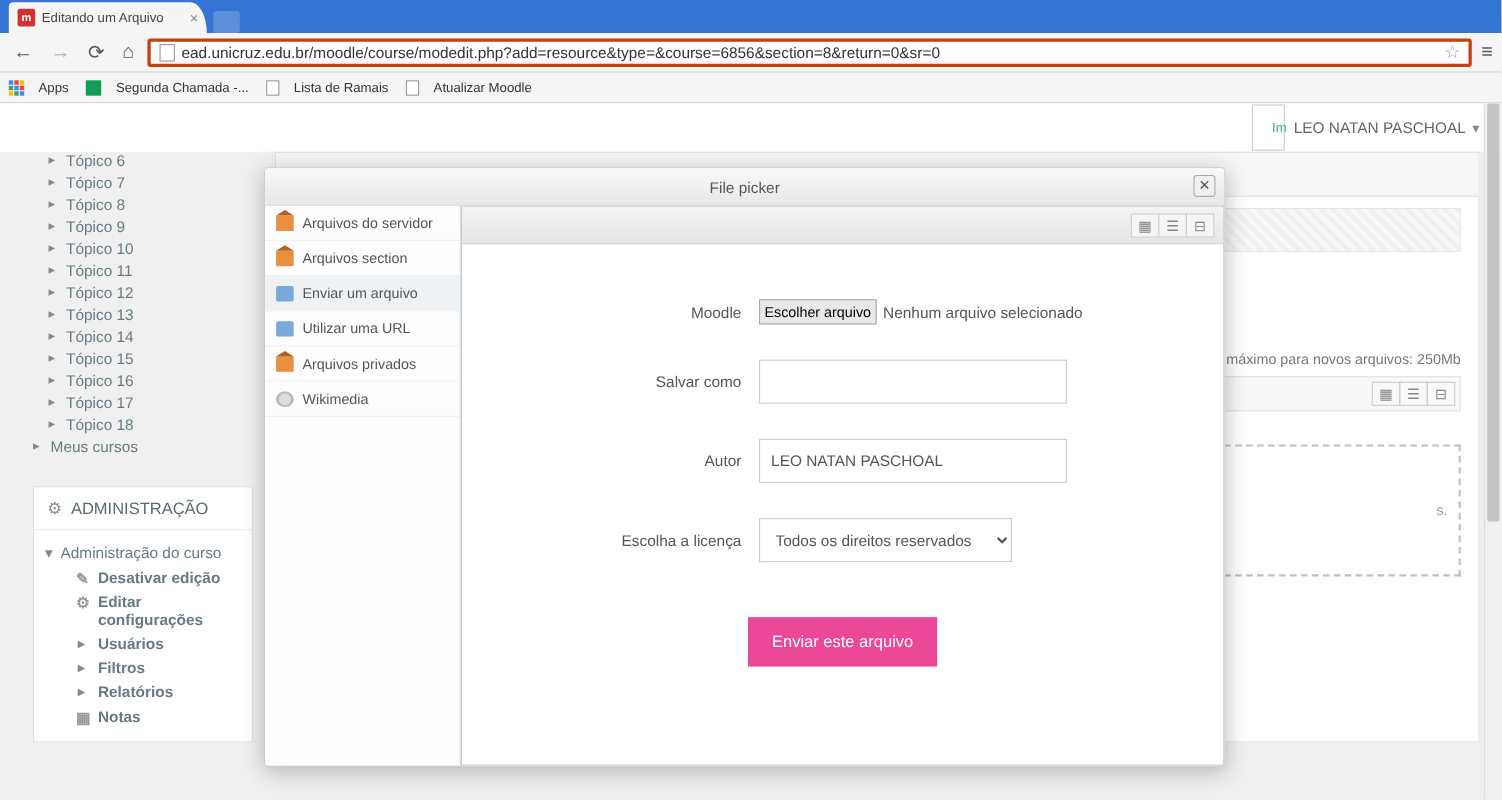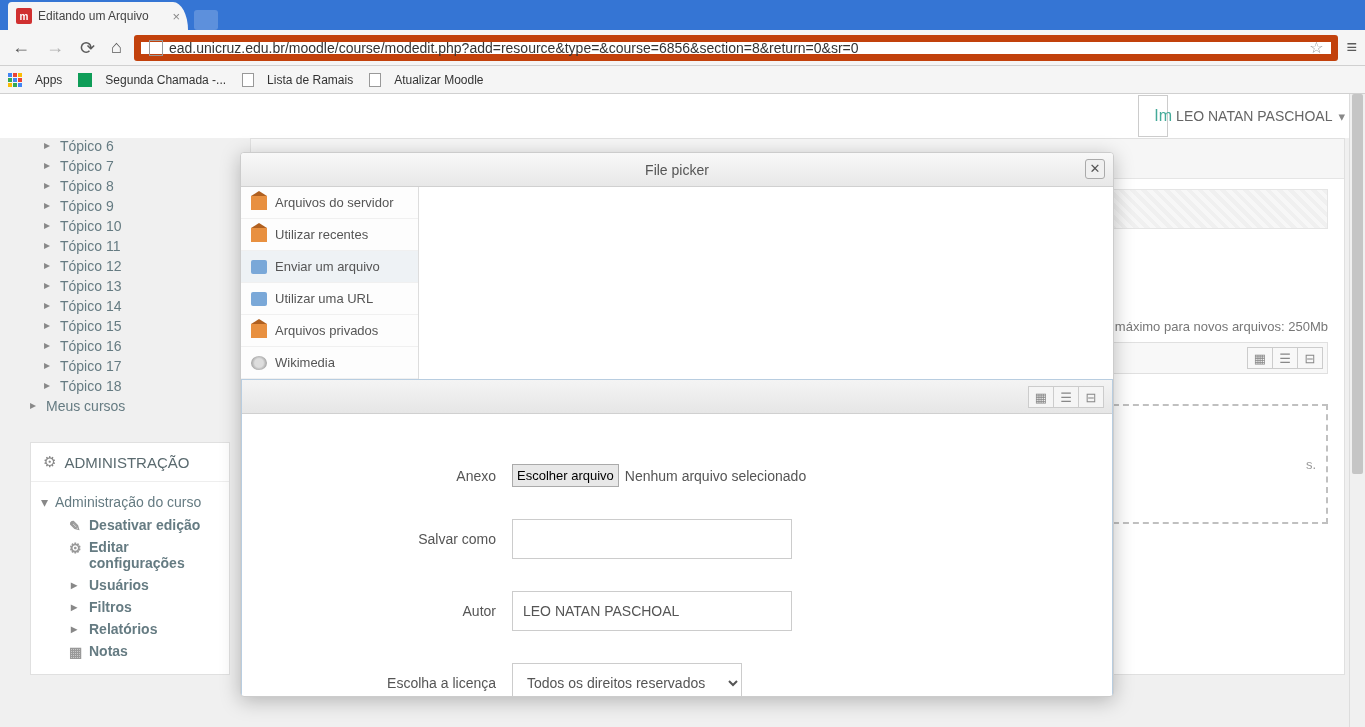--- a/index.html
+++ b/index.html
@@ -11,38 +11,38 @@
 .tab-bar { background: #3575d4; height: 30px; display: flex; align-items: flex-end; position: absolute; top: 0; left: 0; right: 0; }
 .tab { background: #f5f5f5; height: 28px; margin-left: 8px; padding: 0 30px 0 8px; display: flex; align-items: center; border-top-left-radius: 4px; border-top-right-radius: 15px 28px; position: relative; min-width: 180px; }
 .tab .favicon { width: 16px; height: 16px; background: #d03030; color: #fff; display: inline-flex; align-items: center; justify-content: center; font-size: 10px; font-weight: bold; border-radius: 2px; margin-right: 6px; }
 .tab .title { color: #444; font-size: 12px; }
 .tab .close { position: absolute; right: 8px; color: #888; cursor: pointer; }
 .new-tab { width: 24px; height: 20px; background: rgba(255,255,255,0.2); margin-left: 6px; border-radius: 3px; cursor: pointer; }
 
 .nav-bar { background: #f5f5f5; height: 36px; display: flex; align-items: center; padding: 0 8px; gap: 8px; border-bottom: 1px solid #d0d0d0; }
 .nav-bar .nav-btn { color: #5a5a5a; font-size: 18px; cursor: pointer; padding: 2px 4px; }
 .nav-bar .nav-btn.disabled { color: #b0b0b0; }
-.url-bar { flex: 1; height: 26px; border: 7px solid #c2410c; border-radius: 3px; background: #fff; display: flex; align-items: center; padding: 0 8px; }
+.url-bar { flex: 1; height: 26px; border: 3px solid #c2410c; border-radius: 3px; background: #fff; display: flex; align-items: center; padding: 0 8px; }
 .url-bar .page-icon { width: 14px; height: 16px; border: 1px solid #999; margin-right: 6px; }
 .url-bar .url { color: #333; font-size: 14px; }
 .url-bar .star { margin-left: auto; color: #999; font-size: 16px; cursor: pointer; }
 .menu-btn { font-size: 18px; color: #5a5a5a; cursor: pointer; }
 
 .bookmarks-bar { background: #f5f5f5; height: 28px; display: flex; align-items: center; padding: 0 8px; gap: 16px; border-bottom: 1px solid #d0d0d0; }
 .bookmarks-bar .bm { display: flex; align-items: center; gap: 13px; color: #333; font-size: 12px; cursor: pointer; }
 .apps-icon { display: inline-grid; grid-template-columns: repeat(3,4px); grid-template-rows: repeat(3,4px); gap: 1px; }
 .apps-icon span { background: #4285f4; }
 .apps-icon span:nth-child(2){background:#ea4335}.apps-icon span:nth-child(3){background:#fbbc05}.apps-icon span:nth-child(4){background:#34a853}.apps-icon span:nth-child(5){background:#4285f4}.apps-icon span:nth-child(6){background:#ea4335}.apps-icon span:nth-child(7){background:#fbbc05}.apps-icon span:nth-child(8){background:#34a853}.apps-icon span:nth-child(9){background:#4285f4}
 .sheets-icon { width:14px; height:14px; background:#0f9d58; }
 .doc-icon { width:12px; height:14px; border:1px solid #999; background:#fff; }
 
 
 .page { position: relative; background: #f0f0f0; height: calc(727px - 94px); }
 .user-bar { background: #fff; height: 44px; display: flex; align-items: center; justify-content: flex-end; padding: 0 20px; }
-.user-bar .avatar { width: 30px; height: 42px; border: 1px solid #ccc; display: inline-flex; align-items: center; justify-content: center; color: #4a9; font-size: 16px; margin-right: 8px; padding-left: 20px; }
+.user-bar .avatar { width: 30px; height: 42px; border: 1px solid #ccc; display: inline-flex; align-items: center; justify-content: center; color: #4a9; font-size: 12px; margin-right: 8px; padding-left: 20px; }
 .user-bar .name { color: #666; font-size: 14px; }
 .user-bar .caret { margin-left: 6px; color: #888; }
 
 .content-wrap { display: flex; padding: 0 20px; }
 .sidebar { width: 220px; padding: 0 10px; }
 .topic-list { list-style: none; }
 .topic-list li { padding: 0 0 4px 30px; color: #657b82; font-size: 14px; cursor: pointer; position: relative; }
 .topic-list li::before { content: "▸"; position: absolute; left: 14px; color: #888; font-size: 12px; }
 .topic-list .meus::before { left: 0; }
 .topic-list .meus { padding-left: 16px; color: #657b82; }
@@ -66,21 +66,21 @@
 .hint { text-align: right; color: #777; font-size: 13px; margin-bottom: 8px; }
 .view-toggles-outer { text-align: right; }
 .view-toggles-outer .vt { display: inline-block; width: 26px; height: 22px; border: 1px solid #ccc; margin-left: -1px; text-align: center; line-height: 22px; color: #888; cursor: pointer; }
 .dropzone { border: 2px dashed #c0c0c0; height: 120px; margin-top: 30px; position: relative; }
 .dropzone .msg { color: #999; font-size: 13px; position: absolute; right: 10px; top: 50%; transform: translateY(-50%); }
 
 
 .dialog { position: absolute; left: 240px; top: 152px; width: 874px; height: 545px; background: #fff; border: 1px solid #ccc; box-shadow: 0 4px 20px rgba(0,0,0,0.25); border-radius: 4px; z-index: 100; overflow: hidden; }
 .dialog-title { height: 34px; background: linear-gradient(#f8f8f8,#e8e8e8); border-bottom: 1px solid #d0d0d0; text-align: center; line-height: 34px; color: #555; font-size: 14px; position: relative; }
 .dialog-close { position: absolute; right: 8px; top: 6px; width: 20px; height: 20px; border: 1px solid #aaa; border-radius: 3px; background: #f0f0f0; color: #555; font-size: 13px; line-height: 18px; cursor: pointer; }
-.dialog-body { display: flex; height: calc(100% - 34px); flex-direction: column; }
+.dialog-body { display: flex; height: calc(100% - 34px); }
 .repo-list { width: 178px; border-right: 1px solid #ddd; background: #fdfdfd; }
 .repo-list .item { padding: 8px 10px; display: flex; align-items: center; gap: 8px; color: #555; font-size: 13px; cursor: pointer; border-bottom: 1px solid #f0f0f0; }
 .repo-list .item.active { background: #eef2f5; }
 .repo-icon { width: 16px; height: 14px; display: inline-block; }
 .repo-icon.house { background: #e89040; position: relative; }
 .repo-icon.house::before { content:""; position:absolute; top:-5px; left:0; border-left:8px solid transparent; border-right:8px solid transparent; border-bottom:5px solid #b06020; }
 .repo-icon.upload { background: #7aa8d8; border-radius: 2px; }
 .repo-icon.wiki { background: radial-gradient(circle,#ddd 40%,#aaa 70%); border-radius: 50%; }
 
 .picker-pane { flex: 1; border: 1px solid #b8cde0; margin: 0; display: flex; flex-direction: column; }
@@ -231,21 +231,21 @@
     <span class="dialog-close">✕</span>
   </div>
   <div class="dialog-body">
     <div class="repo-list" id="repo-list">
         <div class="item">
           <span class="repo-icon house"></span>
           <span>Arquivos do servidor</span>
         </div>
         <div class="item">
           <span class="repo-icon house"></span>
-          <span>Utilizar recentes</span>
+          <span>Arquivos section</span>
         </div>
         <div class="item active">
           <span class="repo-icon upload"></span>
           <span>Enviar um arquivo</span>
         </div>
         <div class="item">
           <span class="repo-icon upload"></span>
           <span>Utilizar uma URL</span>
         </div>
         <div class="item">
@@ -258,21 +258,21 @@
         </div>
       </div>
     <div class="picker-pane">
       <div class="picker-toolbar">
         <span class="vt">▦</span>
           <span class="vt">☰</span>
           <span class="vt">⊟</span>
       </div>
       <div class="picker-content">
         <div class="form-row">
-          <label>Anexo</label>
+          <label>Moodle</label>
           <div class="field file-select">
             <button class="file-btn">Escolher arquivo</button>
             <span class="file-status">Nenhum arquivo selecionado</span>
           </div>
         </div>
         <div class="form-row">
           <label>Salvar como</label>
           <div class="field"><input class="text-input" value="" style=""></div>
         </div>
         <div class="form-row">

